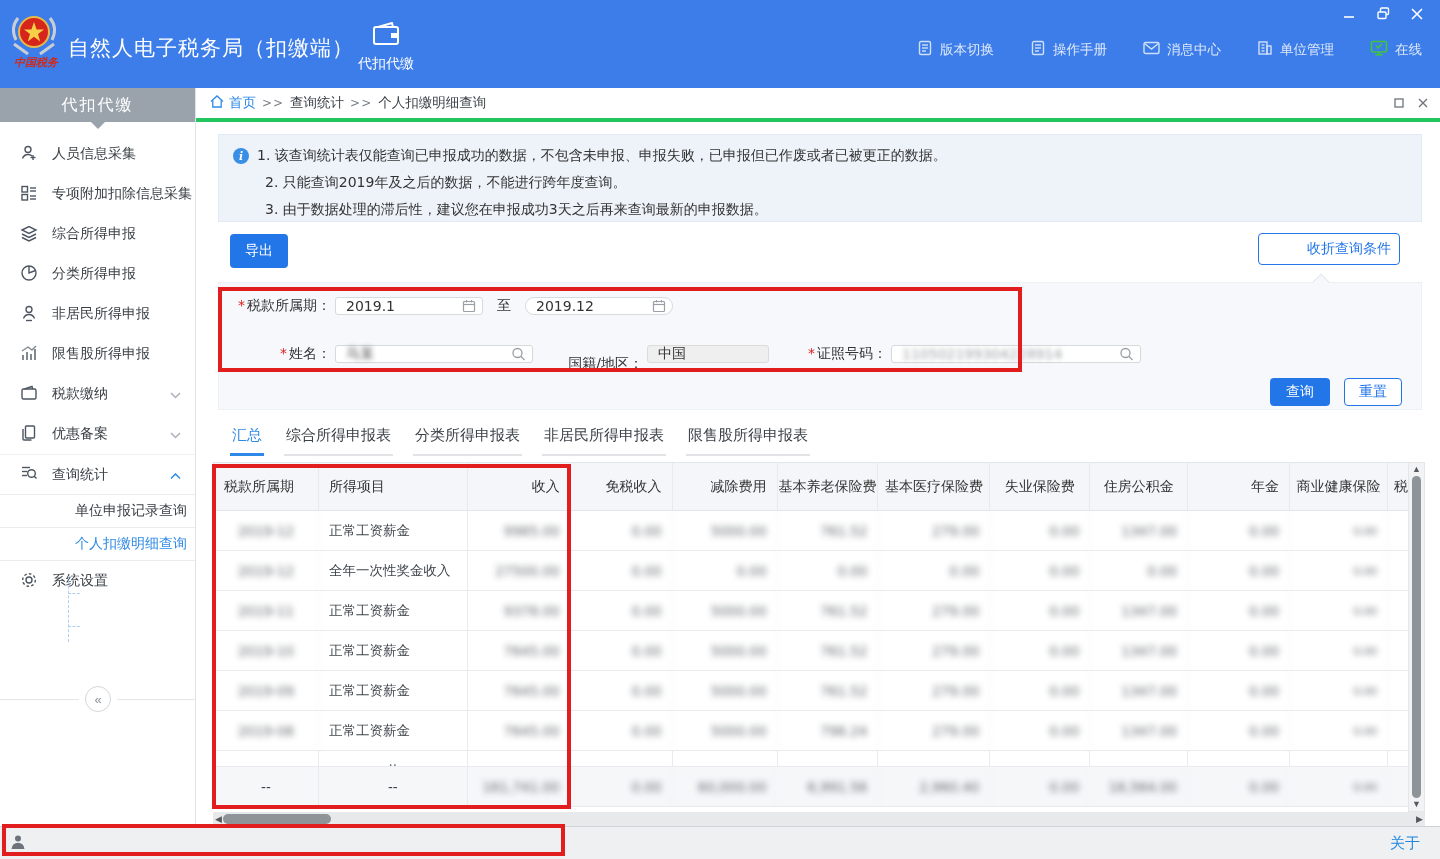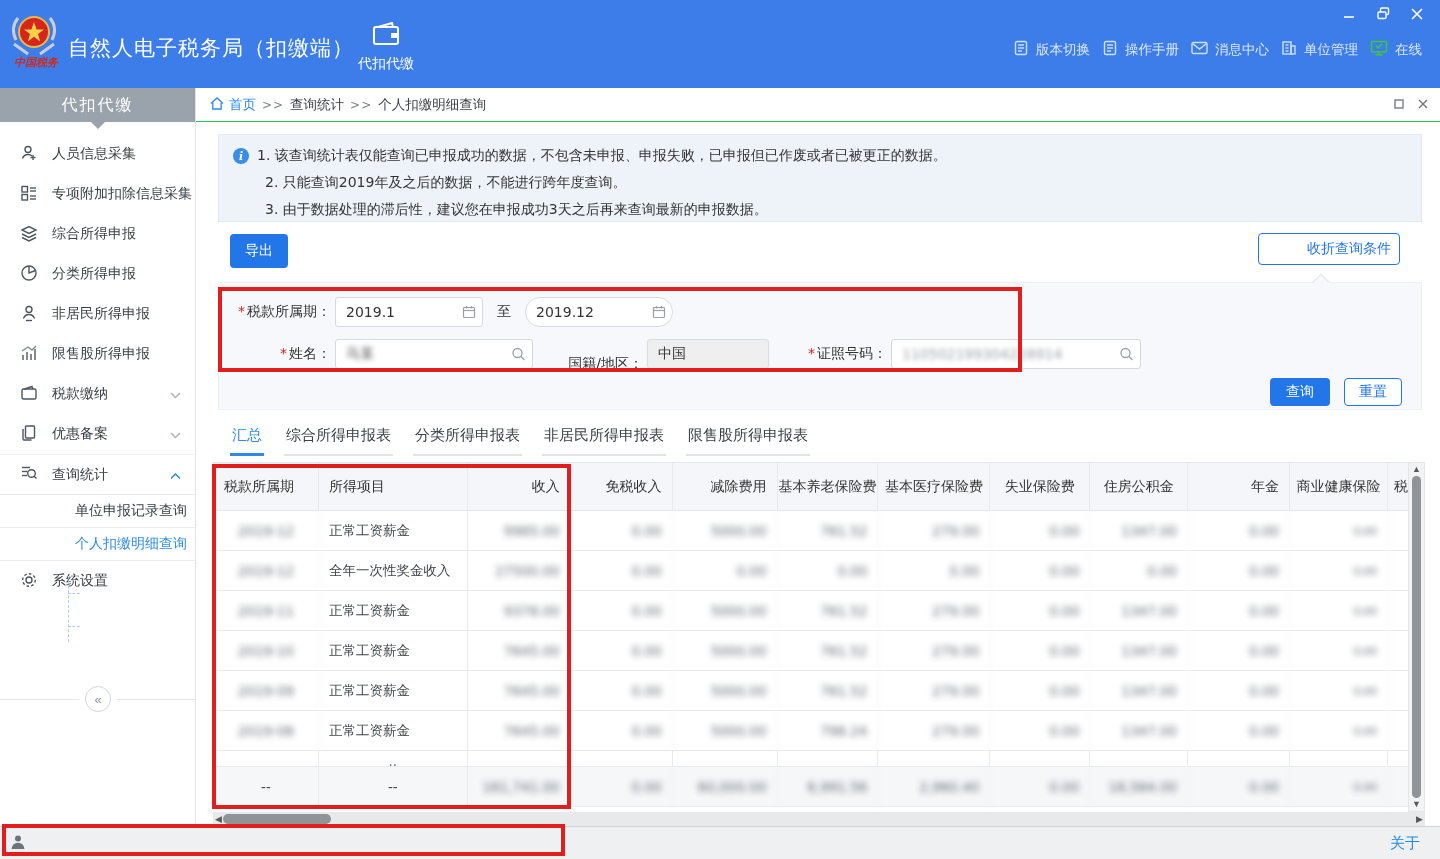--- a/index.html
+++ b/index.html
@@ -10,21 +10,21 @@
     font-size:14px; color:#333;
   }
   
   .app-header { position:absolute; left:0; top:0; width:1440px; height:88px; background:#3c7de9; }
   .win-controls { position:absolute; top:4px; right:10px; display:flex; gap:8px; }
   .win-btn { width:26px; height:22px; display:flex; align-items:center; justify-content:center; background:transparent; border:none; cursor:pointer; color:#fff; }
   .logo { position:absolute; left:8px; top:10px; }
   .app-title { position:absolute; left:68px; top:34px; color:#fff; font-size:21px; letter-spacing:1px; }
   .module-tab { position:absolute; left:346px; top:12px; width:80px; height:70px; display:flex; flex-direction:column; align-items:center; justify-content:center; gap:6px; color:#fff; cursor:pointer; }
   .module-tab .lbl { font-size:14px; }
-  .hdr-menu { position:absolute; right:18px; top:40px; display:flex; align-items:center; gap:12px; }
+  .hdr-menu { position:absolute; right:18px; top:40px; display:flex; align-items:center; gap:36px; }
   .hdr-menu-item { display:flex; align-items:center; gap:7px; color:#dfe9fb; font-size:13.5px; cursor:pointer; }
   .hdr-menu-item svg { flex:0 0 auto; }
   
   .sidebar { position:absolute; left:0; top:88px; width:196px; height:738px; background:#fff; border-right:1px solid #dfe2e6; }
   .sidebar-hdr { position:relative; height:34px; background:#9aa3ac; color:#fff; font-size:16px; display:flex; align-items:center; justify-content:center; letter-spacing:2px; }
   .sidebar-hdr .notch { position:absolute; left:50%; bottom:-7px; margin-left:-8px; width:0; height:0; border-left:8px solid transparent; border-right:8px solid transparent; border-top:8px solid #9aa3ac; }
   .nav-item { position:relative; height:40px; display:flex; align-items:center; gap:14px; padding-left:20px; color:#3a4046; cursor:pointer; }
   .nav-item svg { color:#4d5660; }
   .nav-item .chev { position:absolute; right:14px; }
   .nav-item.expanded { border-top:1px solid #f0f0f0; }
@@ -32,41 +32,41 @@
   .submenu-item { position:relative; height:33px; display:flex; align-items:center; padding-left:75px; color:#3a4046; cursor:pointer; border-top:1px solid #ececec; font-size:14px; }
   .submenu-item.active { color:#2e8ae6; }
   .tree-line { position:absolute; left:68px; top:488px; height:66px; border-left:1px dashed #aecdf0; }
   .tree-dash { position:absolute; left:68px; width:12px; border-top:1px dashed #aecdf0; }
   .collapse-row { position:absolute; left:0; top:600px; width:196px; height:22px; display:flex; align-items:center; }
   .collapse-row .line { flex:1; border-top:1px solid #e4e6e9; }
   .collapse-btn { width:26px; height:26px; border-radius:50%; border:1px solid #d4d7db; background:#fff; color:#8a9097; font-size:13px; display:flex; align-items:center; justify-content:center; cursor:pointer; margin:0 6px; }
   .hotline { position:absolute; left:16px; top:752px; display:flex; align-items:center; gap:8px; }
   .hotline-texts .t1 { font-size:12px; color:#9aa0a6; }
   
-  .breadcrumb-bar { position:absolute; left:196px; top:88px; width:1244px; height:34px; background:#fff; border-bottom:1px solid #22c55e; display:flex; align-items:center; padding:0 12px 0 14px; }
+  .breadcrumb-bar { position:absolute; left:196px; top:88px; width:1244px; height:34px; background:#fff; border-bottom:4px solid #22c55e; display:flex; align-items:center; padding:0 12px 0 14px; }
   .crumb-home { display:flex; align-items:center; gap:5px; color:#2e8ae6; cursor:pointer; font-size:13.5px; }
   .crumb-sep { color:#7a8188; margin:0 6px; font-size:12px; letter-spacing:1px; }
   .crumb { color:#3a4046; font-size:13.5px; }
   .panel-controls { margin-left:auto; display:flex; gap:14px; }
   .panel-btn { background:none; border:none; color:#6c737a; cursor:pointer; display:flex; align-items:center; }
   
   .notice { position:absolute; left:218px; top:134px; width:1204px; height:88px; background:#eef3fa; border:1px solid #e2eaf5; padding:7px 14px 0 14px; }
   .notice-line { display:flex; align-items:flex-start; gap:8px; line-height:27px; color:#333; font-size:14px; }
   .notice-line .pad { width:24px; flex:0 0 auto; }
   .info-dot { flex:0 0 auto; margin-top:6px; width:16px; height:16px; border-radius:50%; background:#3a8ee6; color:#fff; font-size:11px; font-style:italic; font-weight:bold; display:flex; align-items:center; justify-content:center; font-family:"DejaVu Serif","Liberation Serif",serif; }
   
   .btn-export { position:absolute; left:230px; top:234px; width:58px; height:34px; background:#2376e8; color:#fff; border:none; border-radius:4px; font-size:14px; cursor:pointer; }
   .btn-collapse-query { position:absolute; left:1258px; top:233px; width:142px; height:32px; background:#fff; color:#2376e8; border:1px solid #2376e8; border-radius:4px; font-size:14px; cursor:pointer;padding-left:40px; }
   
   .query-panel { position:absolute; left:218px; top:282px; width:1204px; height:128px; background:#f6f8fb; border:1px solid #edf0f5; }
   .query-notch { position:absolute; left:1096px; top:-7px; width:12px; height:12px; background:#f6f8fb; border-left:1px solid #e3e7ee; border-top:1px solid #e3e7ee; transform:rotate(45deg); }
   .f-row { position:absolute; display:flex; align-items:center; }
   .f-label { text-align:right; color:#333; font-size:14px; }
   .req { color:#e02020; margin-right:2px; }
-  .inp { position:relative; height:30px; background:#fff; border:1px solid #d6dade; border-radius:3px; display:flex; align-items:center; padding:0 26px 0 10px; font-size:14px; color:#333; cursor:text; }
+  .inp { position:relative; height:18px; background:#fff; border:1px solid #d6dade; border-radius:3px; display:flex; align-items:center; padding:0 26px 0 10px; font-size:14px; color:#333; cursor:text; }
   .inp.disabled { background:#efefef; border-color:#dcdcdc; cursor:default; padding-right:19px; }
   .inp .icon-right { position:absolute; right:6px; top:50%; transform:translateY(-50%); color:#9aa0a6; display:flex; }
   .btn-search { position:absolute; left:1270px; top:378px; width:60px; height:28px; background:#2376e8; color:#fff; border:none; border-radius:4px; font-size:14px; cursor:pointer; }
   .btn-reset { position:absolute; left:1344px; top:378px; width:58px; height:28px; background:#fff; color:#2376e8; border:1px solid #2376e8; border-radius:4px; font-size:14px; cursor:pointer; }
   
   .tabs { position:absolute; left:230px; top:426px; display:flex; gap:20px; }
   .tab { font-size:15px; color:#3a4046; padding:0 2px 8px 2px; border-bottom:2px solid #e1e3e6; cursor:pointer; }
   .tab.active { color:#2e8ae6; border-bottom:3px solid #2e8ae6; }
   
   .table { position:absolute; left:213px; top:462px; width:1195px; border-top:1px solid #e2e5e9; border-left:1px solid #e2e5e9; }

